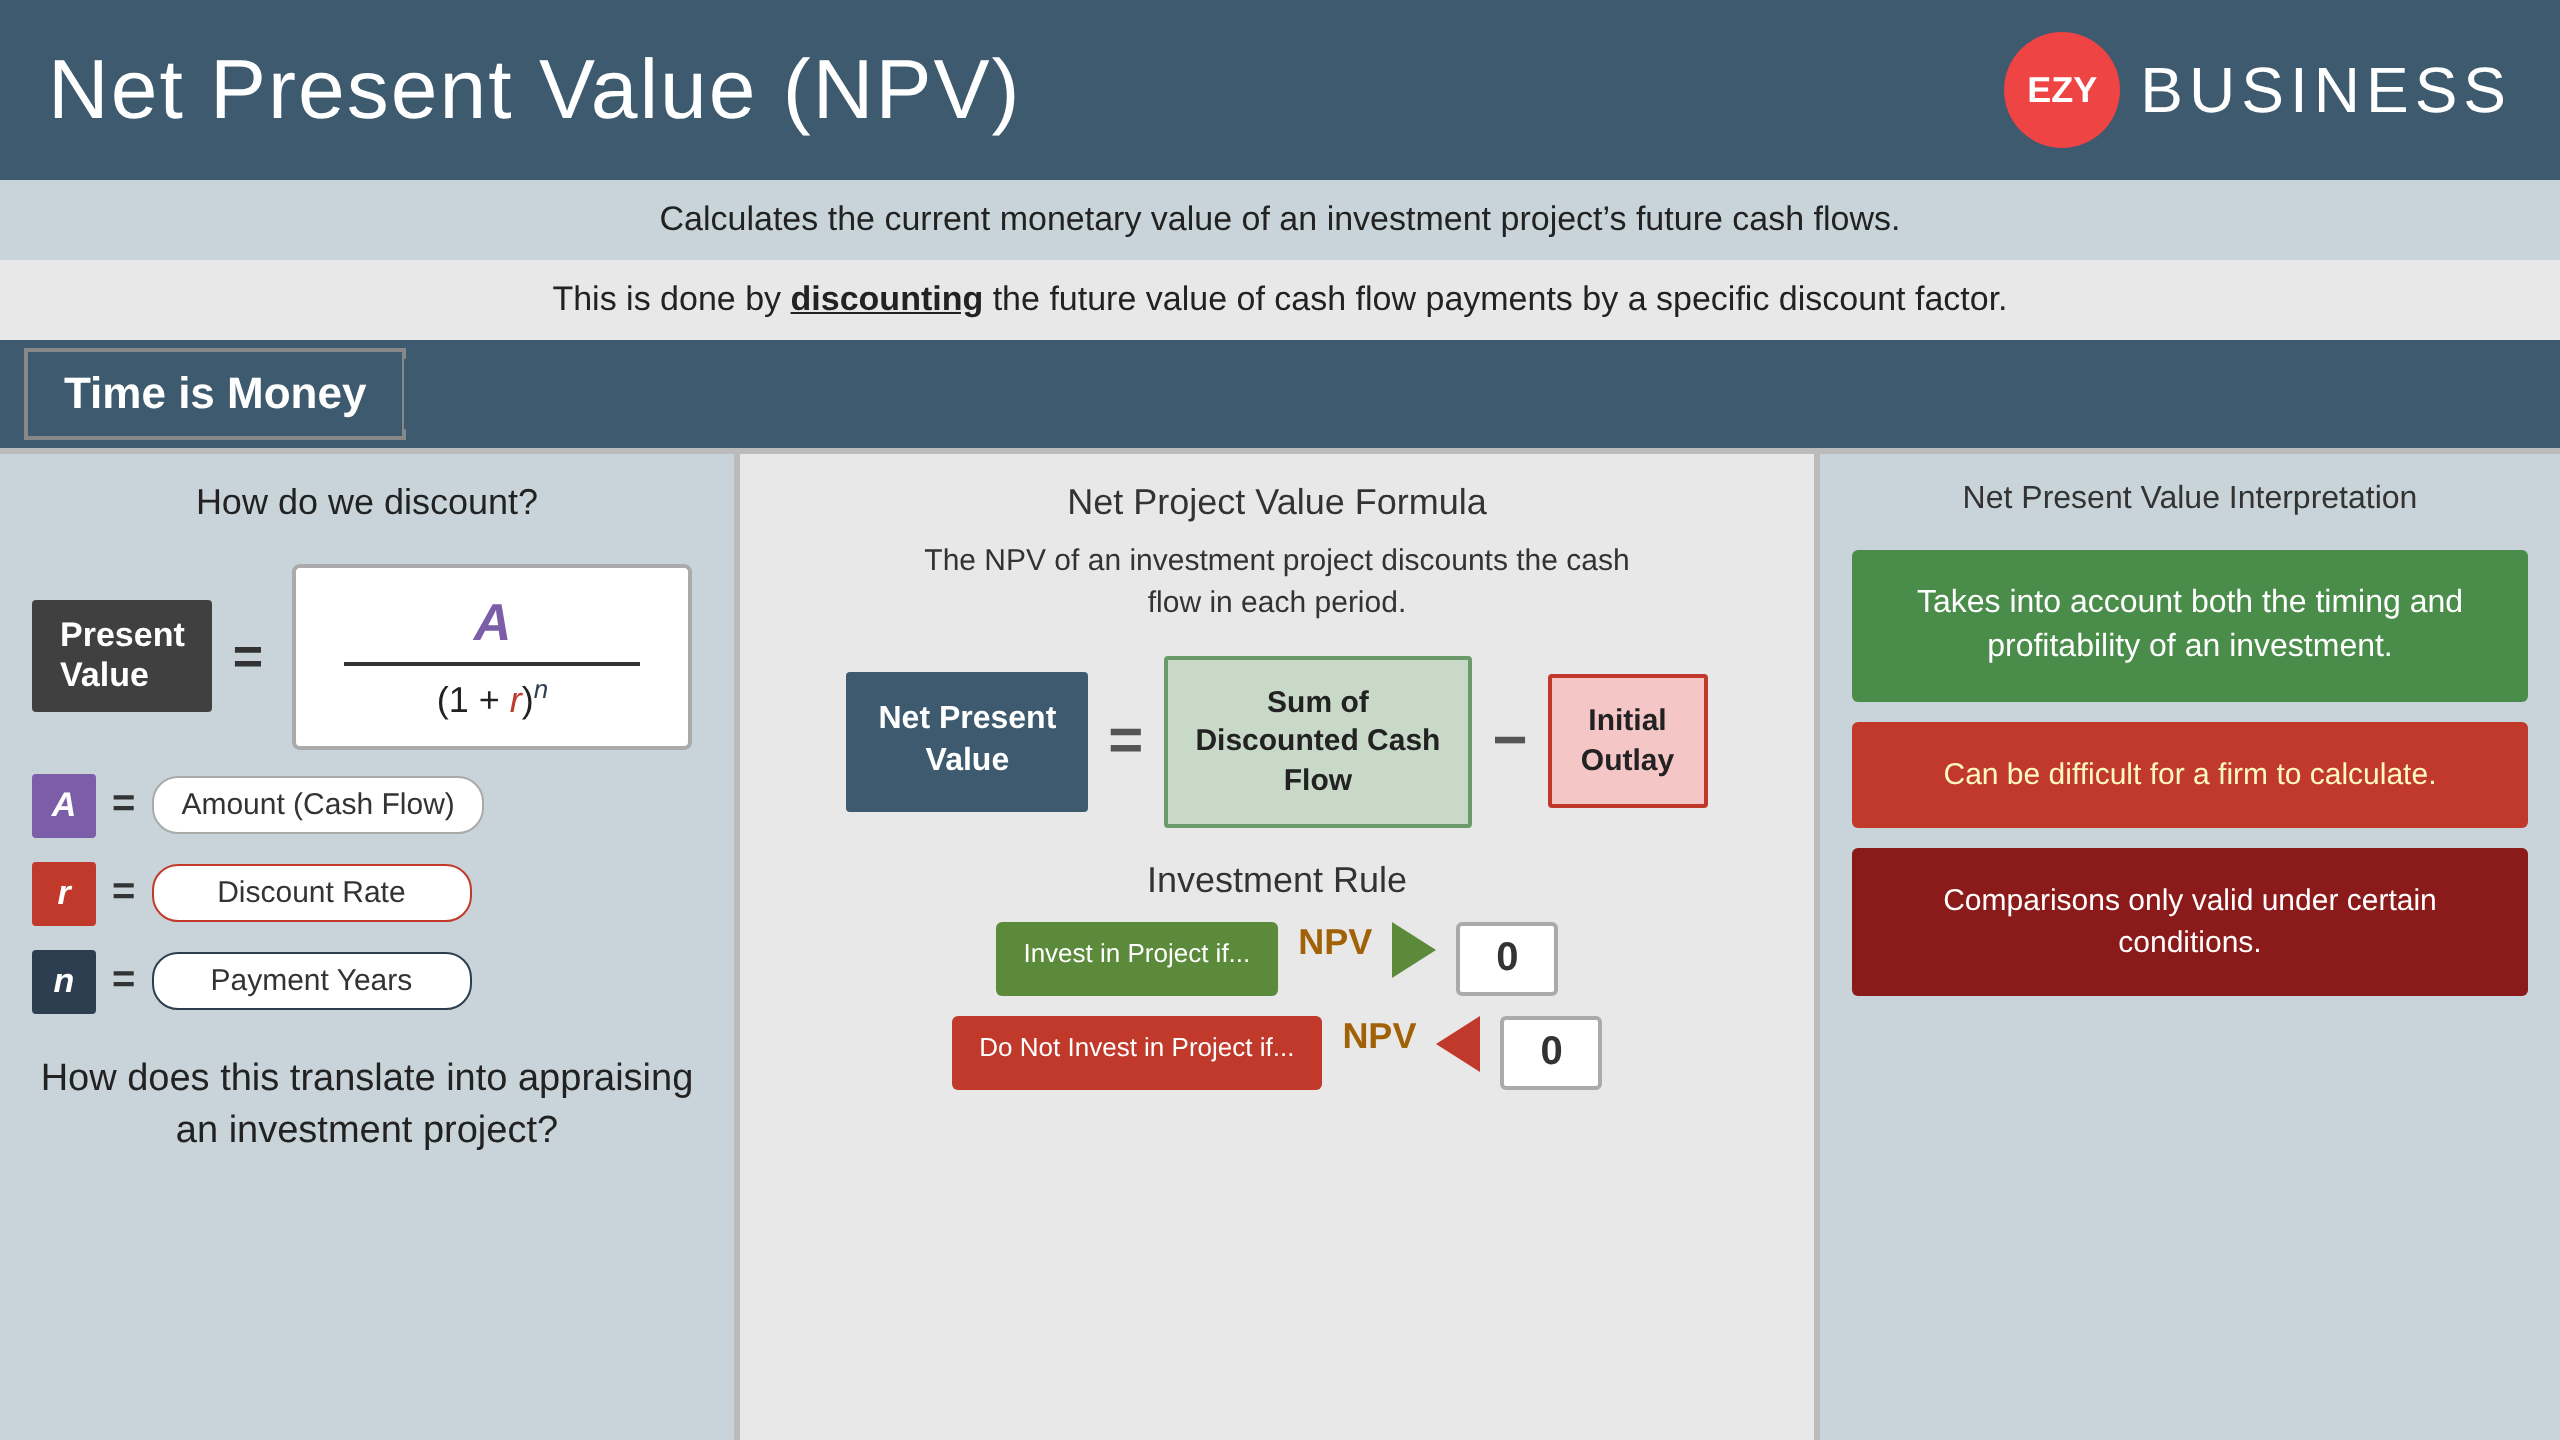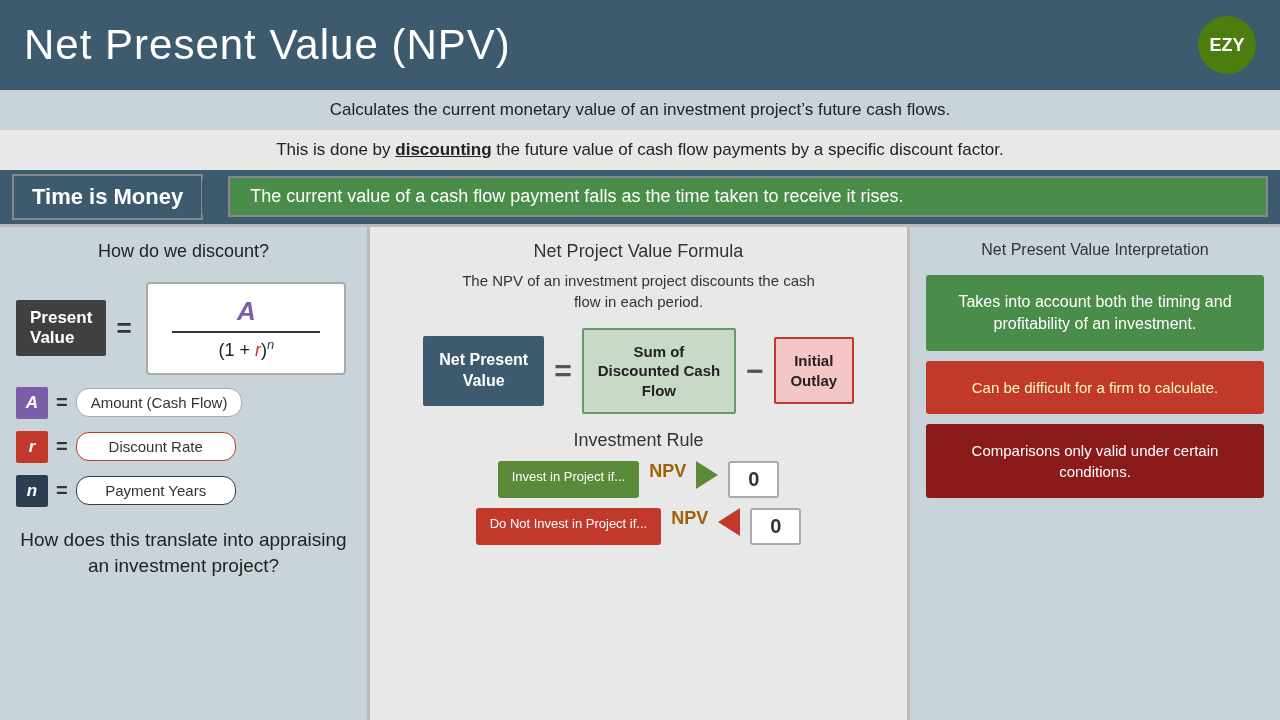--- a/index.html
+++ b/index.html
@@ -25,21 +25,21 @@
       font-size: 42px;
       font-weight: 300;
       letter-spacing: 1px;
     }
     .logo-area {
       display: flex;
       align-items: center;
       gap: 10px;
     }
     .logo-circle {
-      background: #4d7c0f;
+      background: #ef4444;
       border-radius: 50%;
       width: 58px;
       height: 58px;
       display: flex;
       align-items: center;
       justify-content: center;
       color: #fff;
       font-weight: 700;
       font-size: 18px;
     }
@@ -409,37 +409,37 @@
   </style>
 </head>
 <body>
 
 <div class="header">
   <h1 class="header-title">Net Present Value (NPV)</h1>
   <div class="logo-area">
     <div class="logo-circle">
       <span>EZY</span>
     </div>
+    <span class="logo-text">BUSINESS</span>
   </div>
 </div>
 
 <div class="main-content">
 
   <div class="info-banner">
     <span>Calculates the current monetary value of an investment project’s future cash flows.</span>
   </div>
 
   <div class="info-banner-2">
     <span>This is done by </span><u>discounting</u><span> the future value of cash flow payments by a specific discount factor.</span>
   </div>
 
   <div class="tim-bar">
     <div class="tim-label">Time is Money</div>
     <div class="tim-arrow"></div>
-    <div class="tim-content">The current value of a cash flow payment falls as the time taken to receive it rises.</div>
   </div>
 
   <div class="three-col">
 
     <div class="col-left">
       <div class="col-header">How do we discount?</div>
 
       <div class="pv-row">
         <div class="pv-label">
           <span>Present<br>Value</span>

